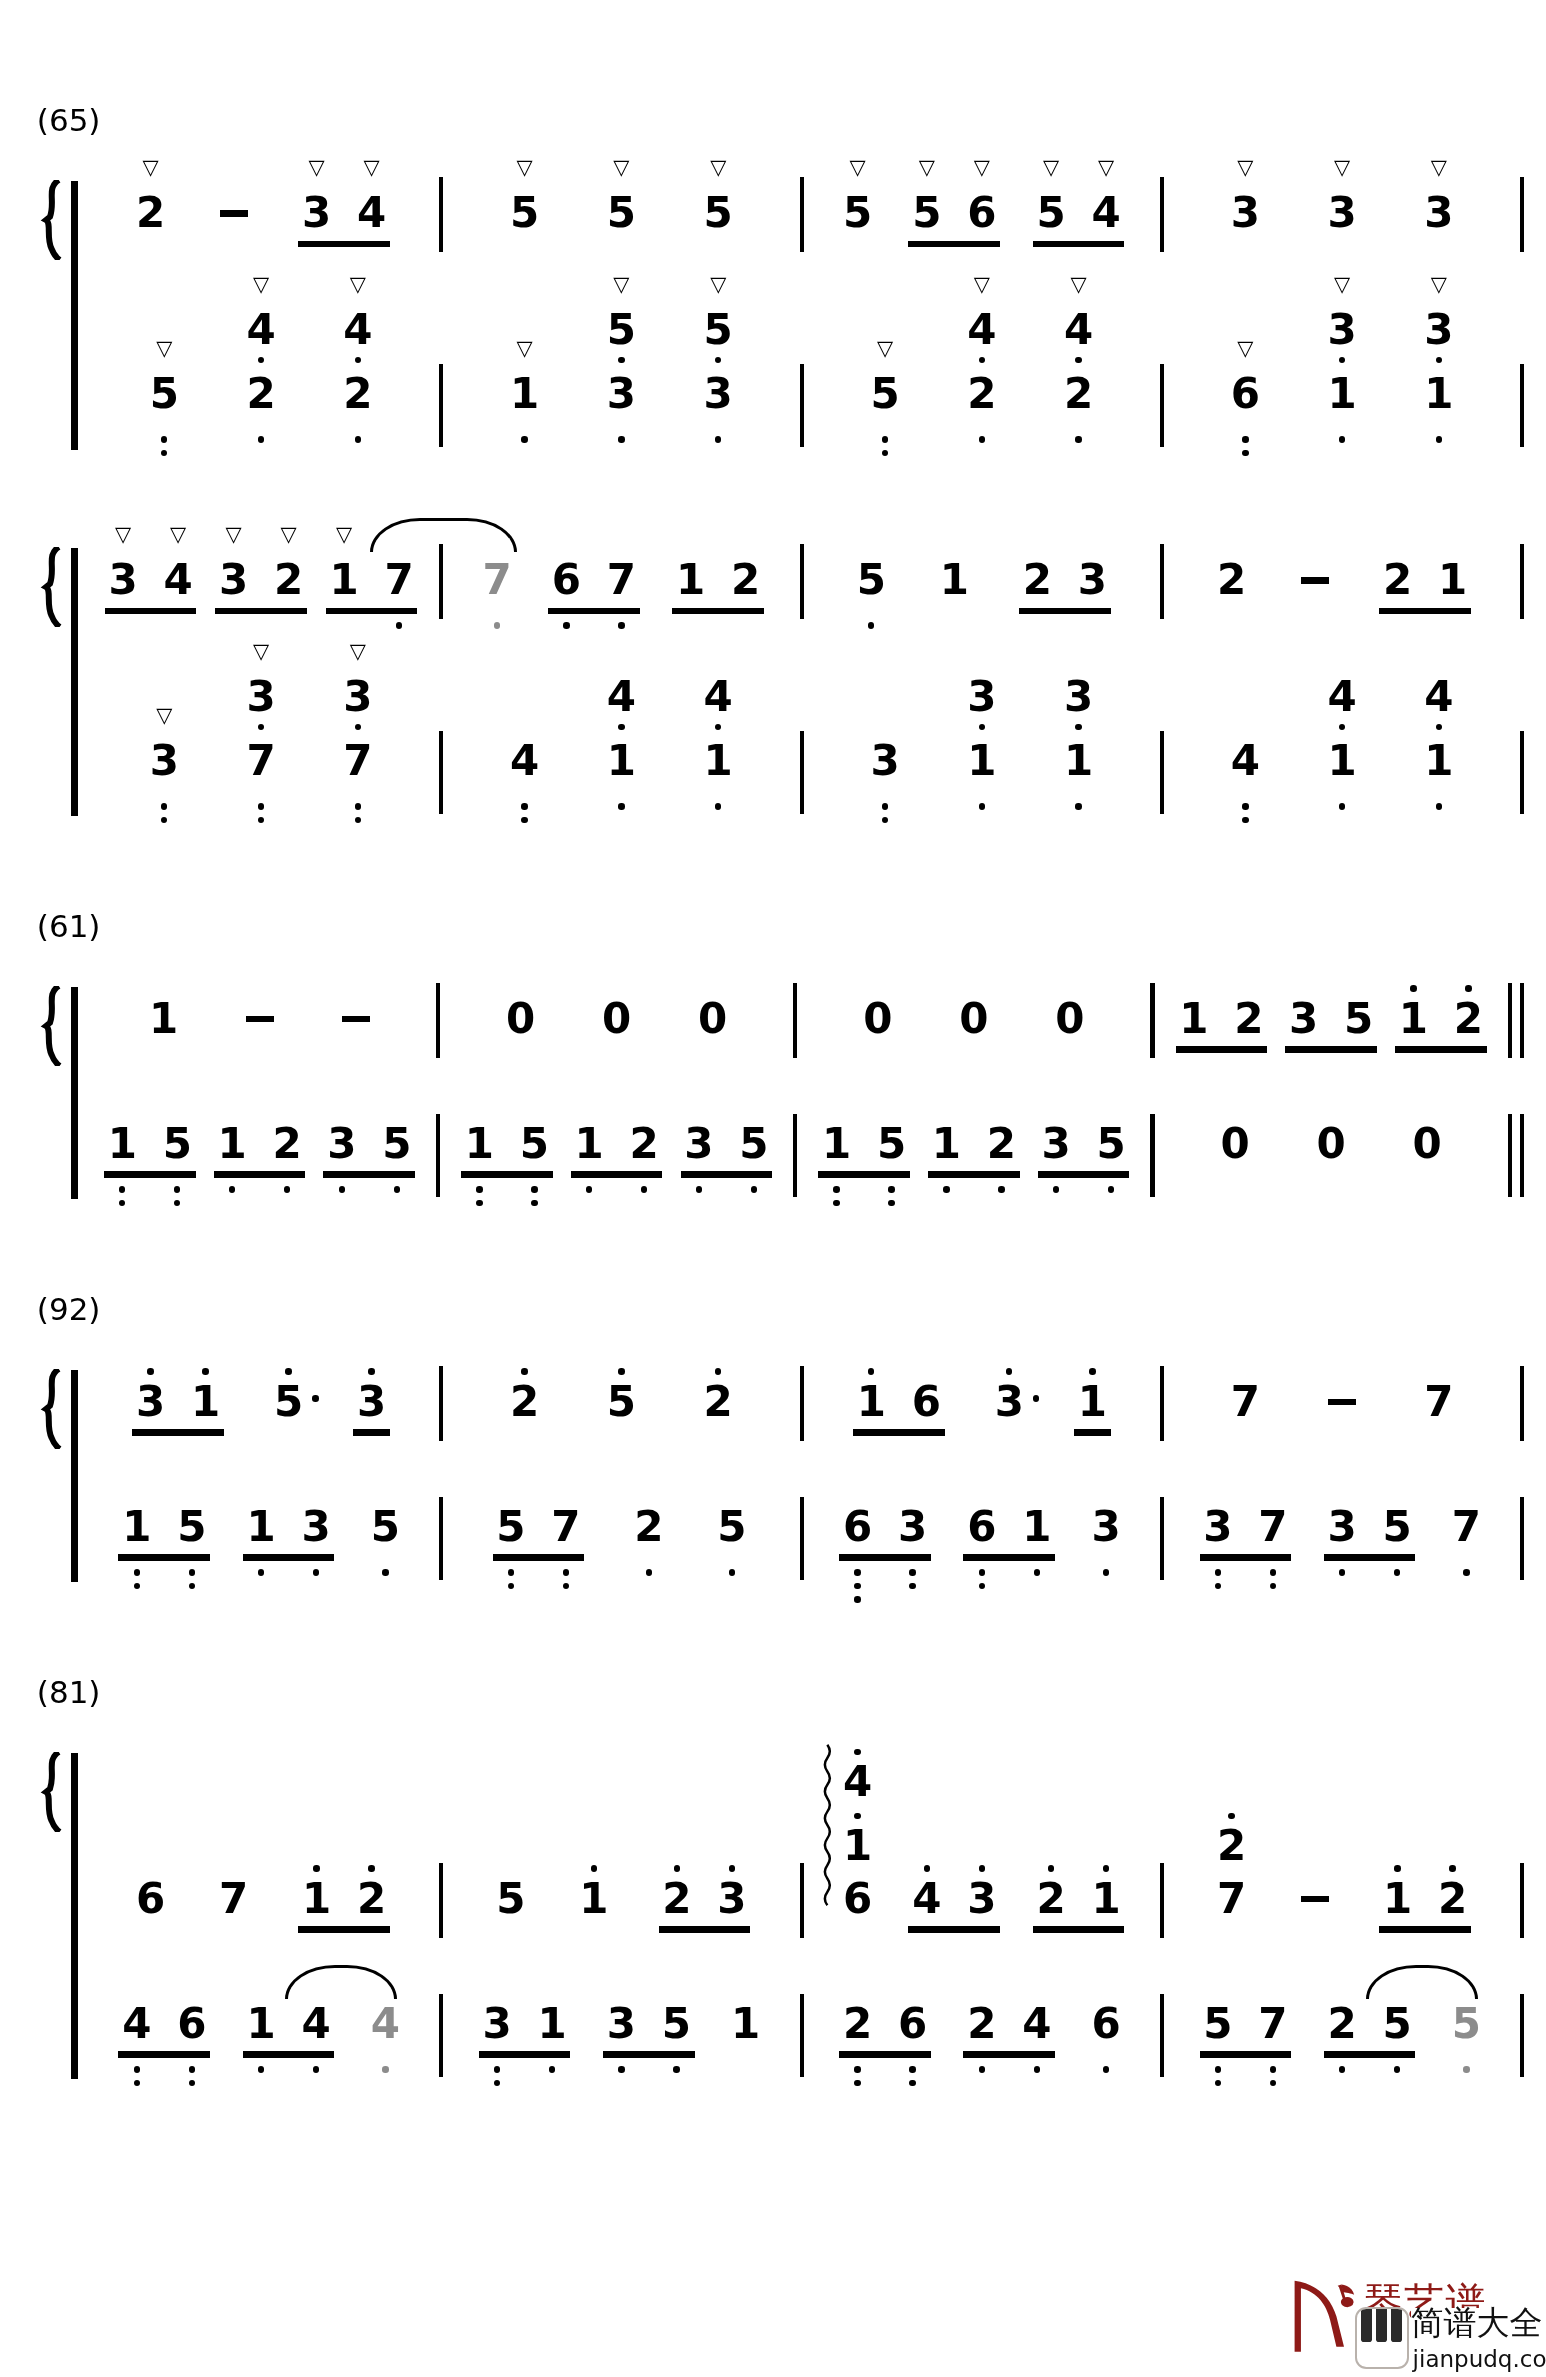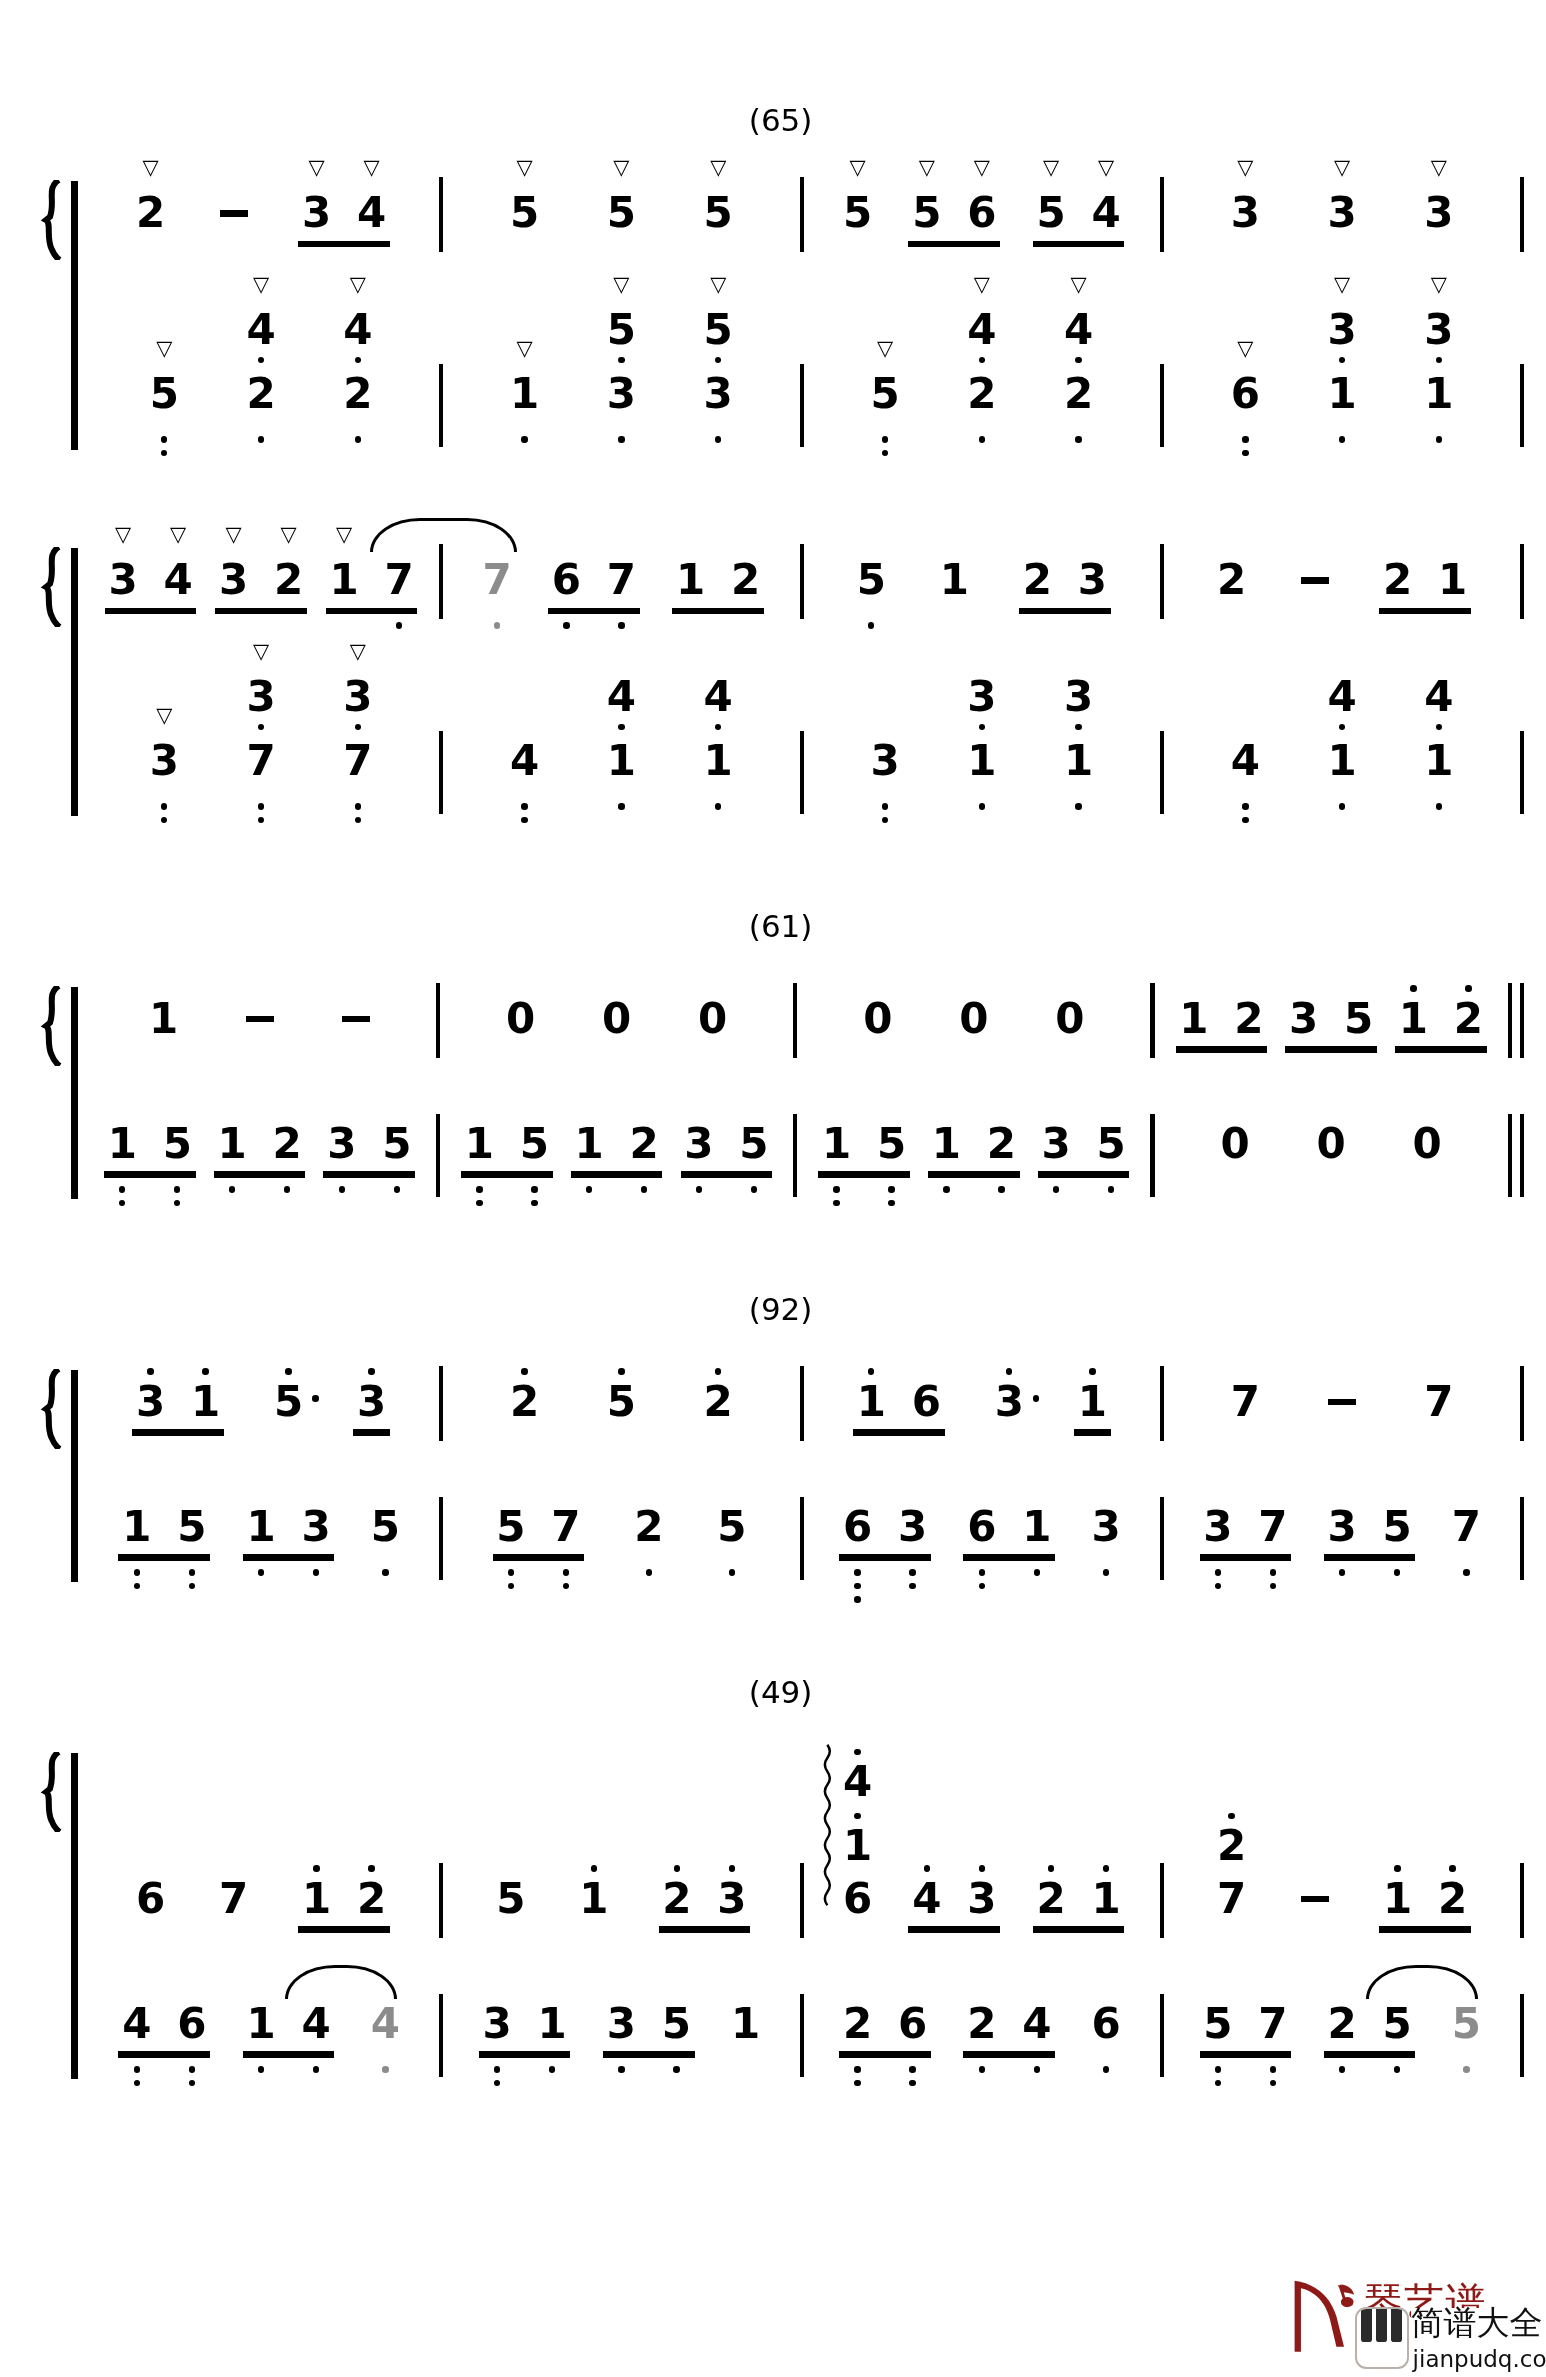--- a/index.html
+++ b/index.html
@@ -1,18 +1,18 @@
 <!DOCTYPE html>
 <html style="font-size:11.3px"><head>
 <meta charset="utf-8">
 <style>
   html,body{margin:0;padding:0;background:#fff;}
   .page{position:relative;width:1547px;height:2377px;background:#fff;overflow:hidden;
         font-family:"DejaVu Sans",sans-serif;color:#000;}
-  #sheet{position:absolute;top:105px;left:41px;right:22.6px;text-align:center;}
+  #sheet{position:absolute;top:105px;left:41px;right:22.6px;}
   .system{position:relative;margin-bottom:83px;}
   .syslabel{font-size:31px;line-height:1;color:#000;margin:0 0 41px -4.2px;font-weight:400;}
   .staves{position:relative;padding-left:42px;}
   .brace{position:absolute;left:-2.8px;top:2.8px;bottom:10px;width:24px;}
   .sysbar{position:absolute;left:30px;top:4.2px;bottom:11.3px;width:7px;background:#000;}
   .staffrow{display:flex;align-items:flex-end;}
   .staffrow.lower{margin-top:28px;}
   .meas{flex:1;display:flex;align-items:flex-end;justify-content:space-evenly;min-width:0;}
   .bar{width:4.2px;background:#000;flex:none;}
   .staffrow.upper .bar{height:75px;margin-bottom:28px;}
@@ -1262,21 +1262,21 @@
                     <i class="dt"></i>
                   </span>
                 </span>
               </span>
             </div>
             <i class="bar"></i>
           </div>
         </div>
       </div>
       <div class="system">
-        <div class="syslabel">(49)</div>
+        <div class="syslabel">(81)</div>
         <div class="staves">
           <svg class="brace" viewBox="0 0 30 100" preserveAspectRatio="none">
             <path d="M26 0 C10 10 22 26 15 46 L10 50 C17 54 10 72 17 86 C20 94 23 97 27 100" fill="none" stroke="#000" stroke-width="6" vector-effect="non-scaling-stroke"></path>
           </svg>
           <div class="sysbar"></div>
           <div class="staffrow upper">
             <div class="meas">
               <span class="tok note">
                 <span class="digit">6</span>
                 <span class="under"></span>

